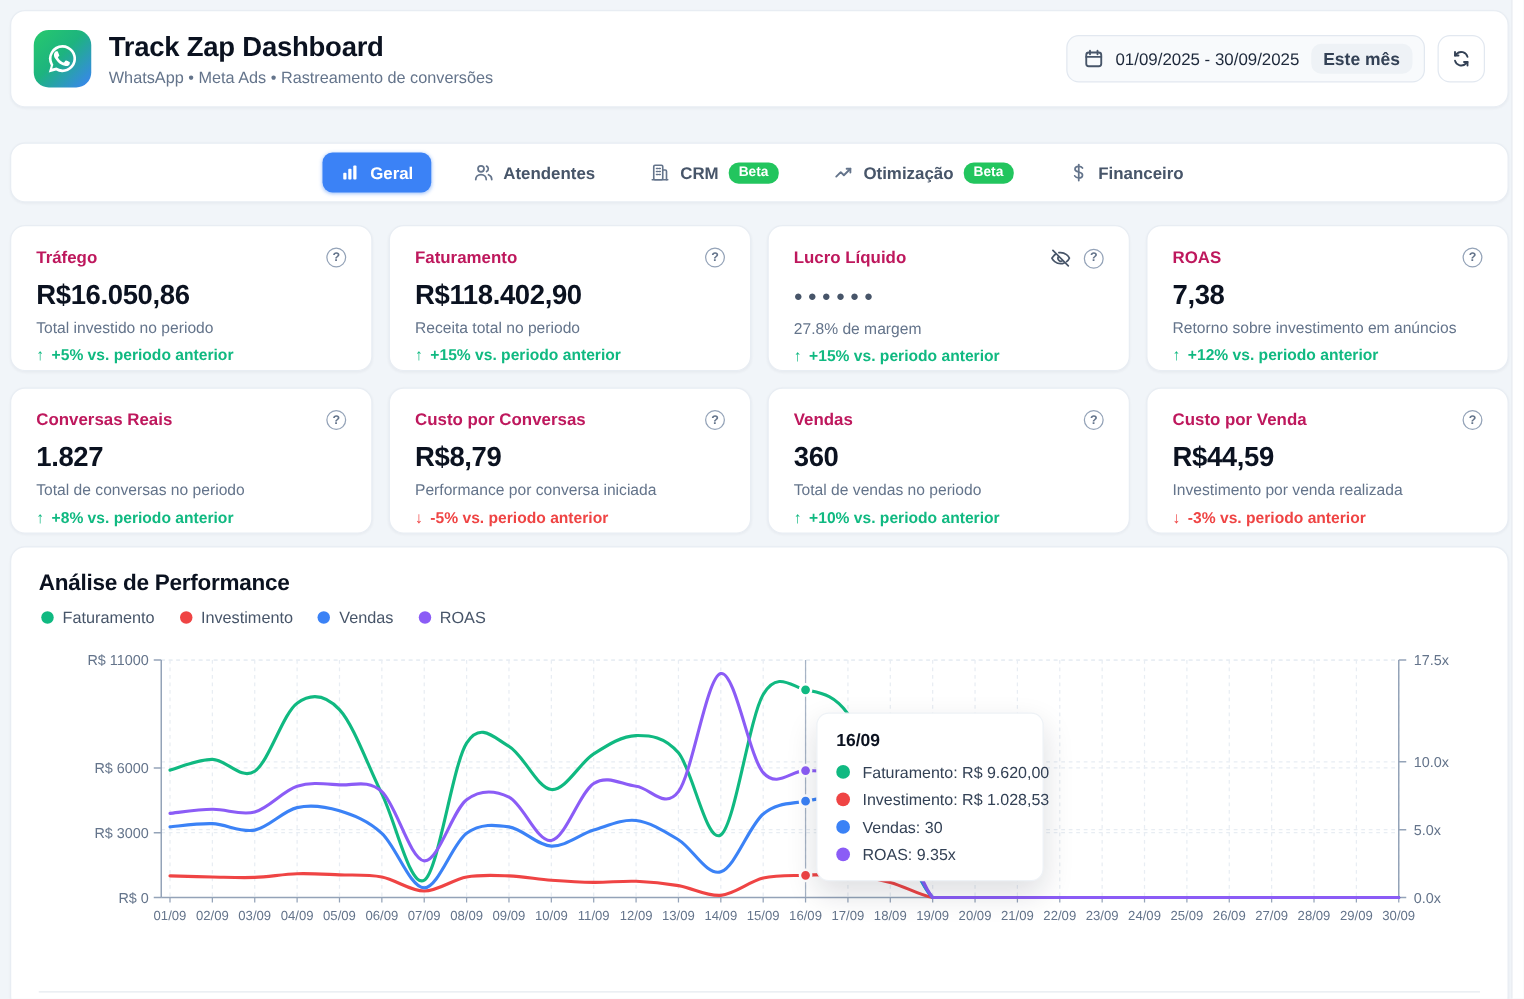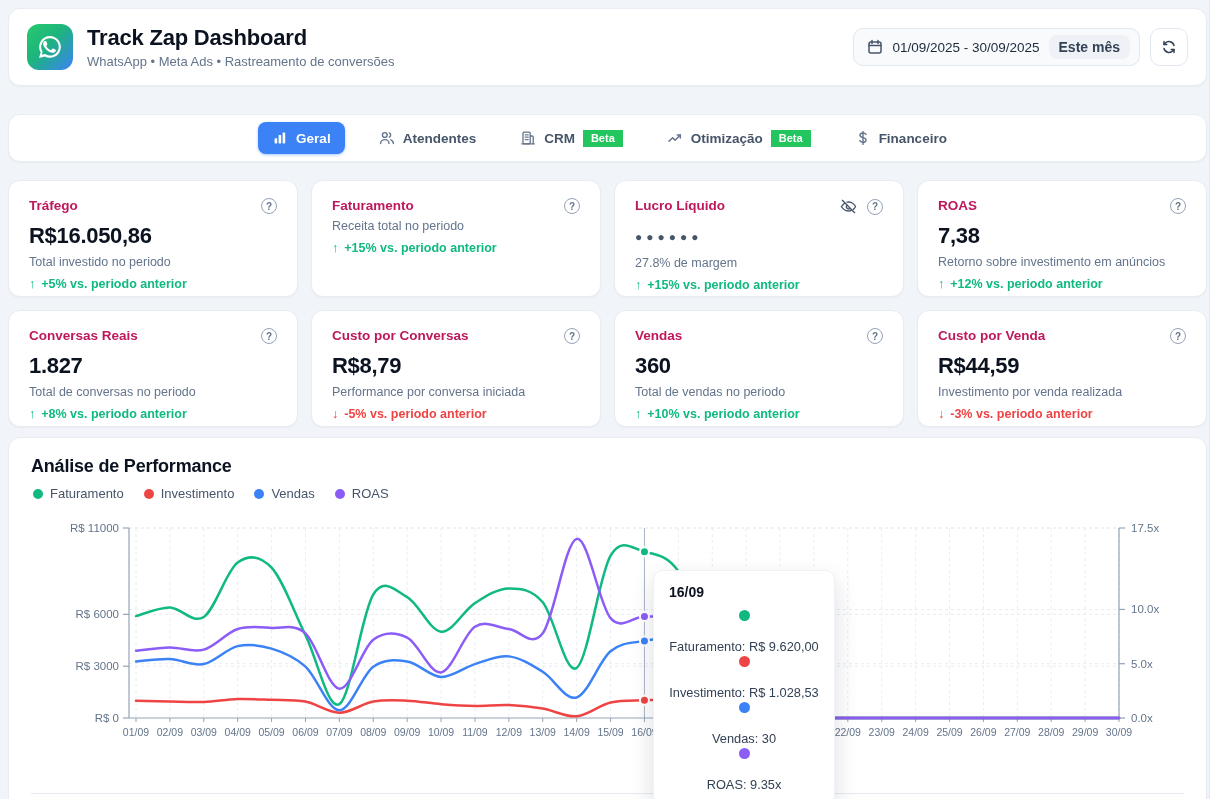--- a/index.html
+++ b/index.html
@@ -41,21 +41,21 @@
     display:flex; align-items:center; justify-content:center; gap:24px; }
   .tab { display:flex; align-items:center; gap:8px; border:none; background:transparent;
     font-family:inherit; font-size:13.5px; font-weight:600; color:#475569;
     padding:8px 10px; border-radius:8px; cursor:pointer; }
   .tab .ticon { display:flex; color:#64748b; }
   .tab .ticon svg { width:16px; height:16px; }
   .tab.active { background:#3b82f6; color:#fff; padding:8px 14px;
     box-shadow:0 1px 3px rgba(59,130,246,.45); }
   .tab.active .ticon { color:#fff; }
   .beta { font-size:11px; font-weight:700; color:#fff; background:#22c55e;
-    border-radius:0; padding:2.5px 8px; }
+    border-radius:8px; padding:2.5px 8px; }
   
   .kpi-grid { position:absolute; left:8px; top:180px; width:1199px;
     display:grid; grid-template-columns:repeat(4,1fr); grid-auto-rows:117px; gap:13px; }
   .kpi { padding:17px 20px 14px 20px; position:relative; }
   .kpi-head { display:flex; align-items:flex-start; justify-content:space-between; }
   .kpi-title { font-size:13.5px; font-weight:600; color:#be185d; }
   .kpi-icons { display:flex; align-items:center; gap:10px; }
   .help-icon { width:16px; height:16px; border:1.4px solid #94a3b8; border-radius:50%;
     color:#64748b; font-size:10px; font-weight:700; display:flex; align-items:center;
     justify-content:center; cursor:pointer; }
@@ -77,22 +77,22 @@
   .legend-item { display:flex; align-items:center; gap:7px; font-size:13px; color:#475569; }
   .dot { width:10px; height:10px; border-radius:50%; display:inline-block; }
   .chart-svg { position:absolute; left:0; top:0; }
   .chart-divider { position:absolute; left:22px; right:22px; top:355px; height:1px;
     background:#e5eaf0; }
   
   .tooltip { position:absolute; left:644px; top:132px; width:182px;
     background:#fff; border:1px solid #eef2f6; border-radius:10px;
     box-shadow:0 10px 25px rgba(15,23,42,.14); padding:13px 15px 13px 15px; z-index:5; }
   .tt-title { font-size:14px; font-weight:700; color:#0b1220; margin-bottom:10px; }
-  .tt-row { display:flex; align-items:center; gap:18px; font-size:12.8px; color:#334155;
-    margin-top:2px; white-space:nowrap;flex-direction:column; }
+  .tt-row { display:flex; align-items:center; gap:10px; font-size:12.8px; color:#334155;
+    margin-top:7px; white-space:nowrap; }
   .tt-row .dot { width:11px; height:11px; flex:none; }
   
   .scrollbar { position:absolute; right:0; top:0; width:10px; height:799px;
     background:#fff; border-left:1px solid #e5e9ef; }
 </style>
 </head>
 <body>
 
 <div class="card header">
   <div class="header-left">
@@ -196,20 +196,21 @@
         <span>+5% vs. periodo anterior</span>
       </div>
     </div>
     <div class="card kpi">
       <div class="kpi-head">
         <span class="kpi-title">Faturamento</span>
         <span class="kpi-icons">
           <span class="help-icon">?</span>
         </span>
       </div>
+      <div class="kpi-value">R$118.402,90</div>
       <div class="kpi-sub">Receita total no periodo</div>
       <div class="kpi-delta up">
         <span>↑</span>
         <span>+15% vs. periodo anterior</span>
       </div>
     </div>
     <div class="card kpi">
       <div class="kpi-head">
         <span class="kpi-title">Lucro Líquido</span>
         <span class="kpi-icons">

